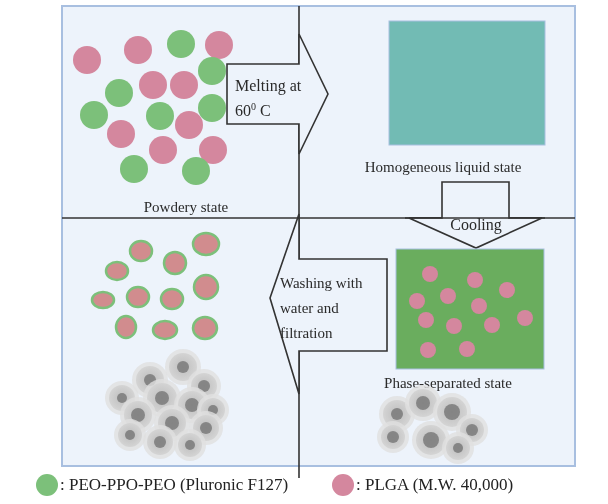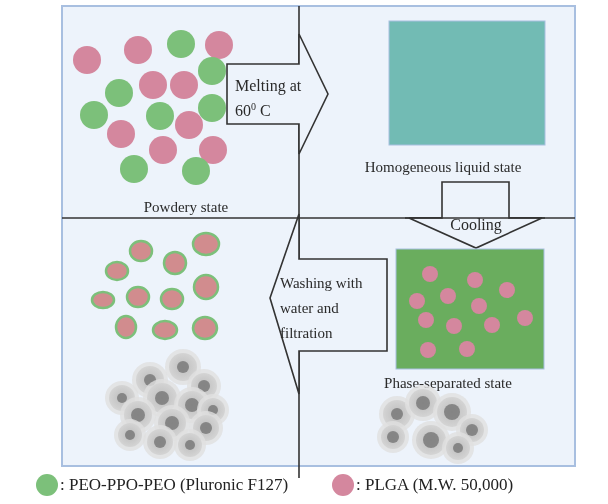--- a/index.html
+++ b/index.html
@@ -167,14 +167,14 @@
       <circle cx="458" cy="448" r="5" fill="#7a7a7a" opacity="0.85"></circle>
     </g>
 </svg>
 
 <div class="legend" style="left:36px;">
   <span class="dot" style="background:#7cc07a"></span>
   <span>: PEO-PPO-PEO (Pluronic F127)</span>
 </div>
 <div class="legend" style="left:332px;">
   <span class="dot" style="background:#d4879e"></span>
-  <span>: PLGA (M.W. 50,000)</span>
+  <span>: PLGA (M.W. 40,000)</span>
 </div>
 
 </body></html>

